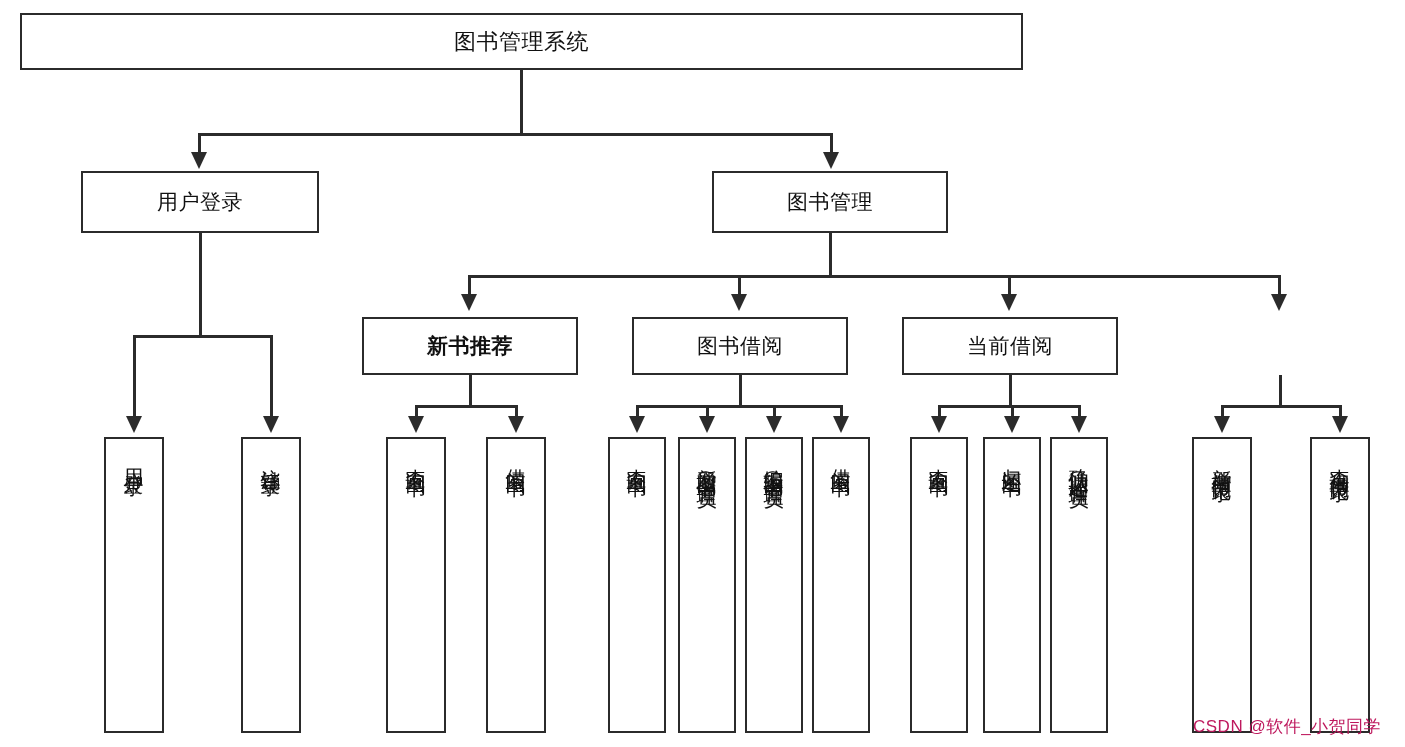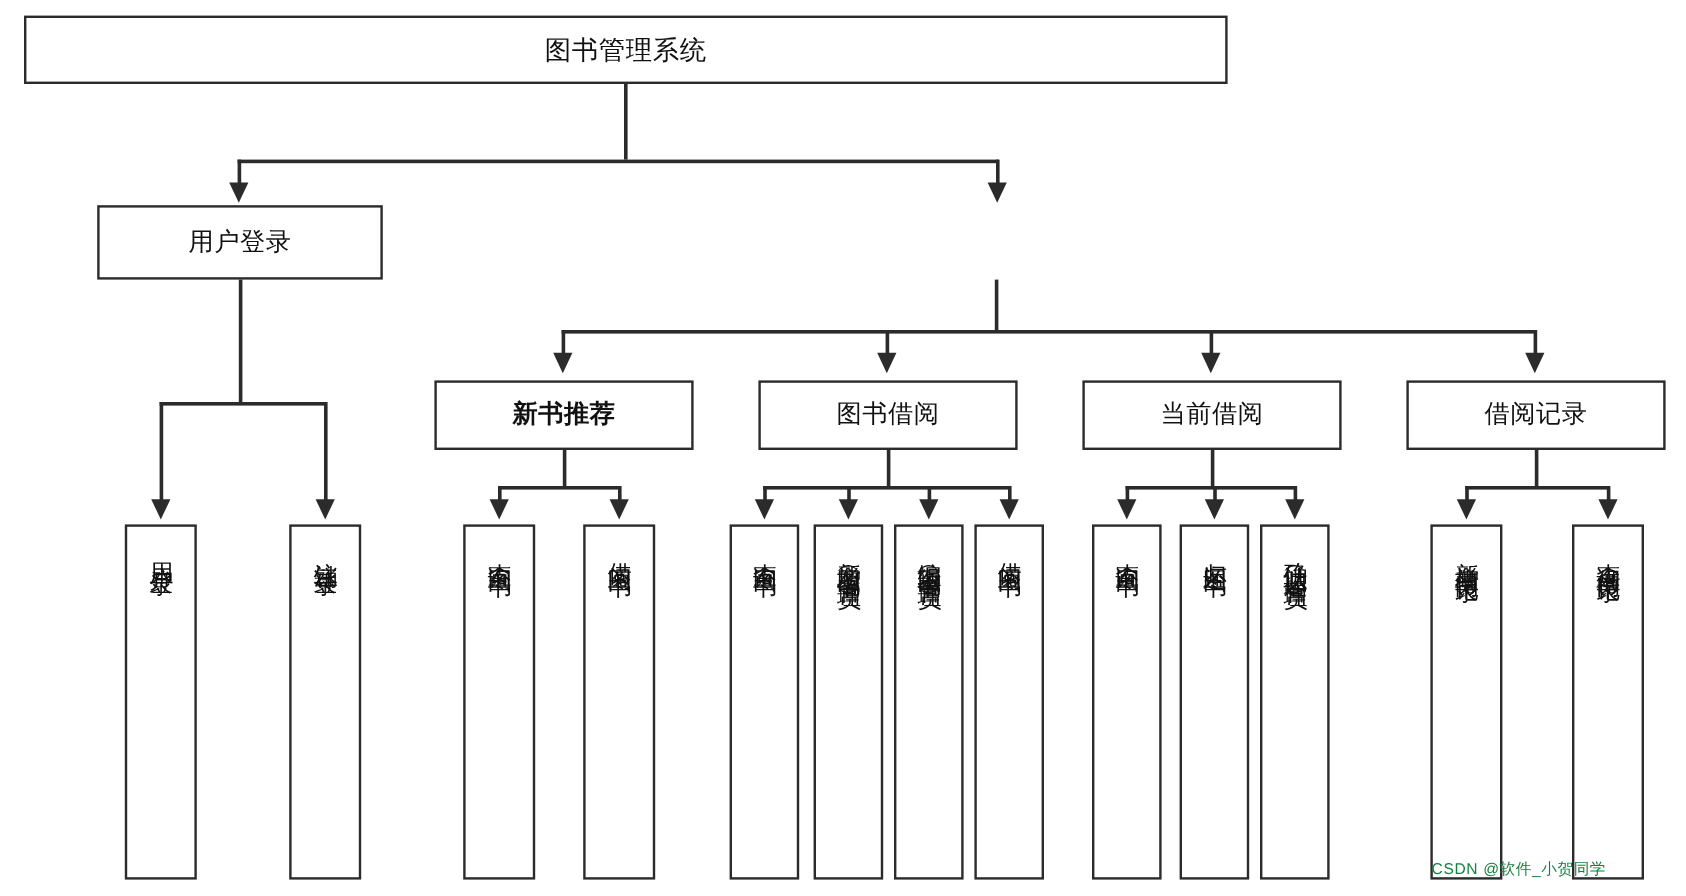--- a/index.html
+++ b/index.html
@@ -60,22 +60,22 @@
     position: absolute;
     width: 0;
     height: 0;
     border-left: 8px solid transparent;
     border-right: 8px solid transparent;
     border-top: 17px solid #2b2b2b;
   }
   
   #watermark {
     position: absolute;
-    color: #15803d;
-    font-size: 13px;
+    color: #be185d;
+    font-size: 17px;
     white-space: nowrap;
     letter-spacing: 0.5px;
   }
 </style>
 </head>
 <body>
 
 <div id="canvas">
 
   <div class="node root" style="left:20px; top:13px; width:1003px; height:57px;">
@@ -86,20 +86,23 @@
   <div class="edge h" style="left:198px; top:133px; width:634px;"></div>
   <div class="edge v" style="left:198px; top:133px; height:21px;"></div>
   <div class="arrow" style="left:191px; top:152px;"></div>
   <div class="edge v" style="left:830px; top:133px; height:21px;"></div>
   <div class="arrow" style="left:823px; top:152px;"></div>
 
   <div class="node" style="left:81px; top:171px; width:238px; height:62px;">
     <span class="node-label">用户登录</span>
   </div>
 
+  <div class="node" style="left:712px; top:171px; width:236px; height:62px;">
+    <span class="node-label">图书管理</span>
+  </div>
 
   <div class="edge v" style="left:199px; top:233px; height:102px;"></div>
   <div class="edge h" style="left:133px; top:335px; width:139px;"></div>
   <div class="edge v" style="left:133px; top:335px; height:83px;"></div>
   <div class="arrow" style="left:126px; top:416px;"></div>
   <div class="edge v" style="left:270px; top:335px; height:83px;"></div>
   <div class="arrow" style="left:263px; top:416px;"></div>
 
   <div class="edge v" style="left:829px; top:233px; height:42px;"></div>
   <div class="edge h" style="left:468px; top:275px; width:812px;"></div>
@@ -114,23 +117,20 @@
 
   <div class="node" style="left:362px; top:317px; width:216px; height:58px;font-weight:bold;">
     <span class="node-label">新书推荐</span>
   </div>
   <div class="node" style="left:902px; top:317px; width:216px; height:58px;">
     <span class="node-label">当前借阅</span>
   </div>
   <div class="node" style="left:632px; top:317px; width:216px; height:58px;">
     <span class="node-label">图书借阅</span>
   </div>
-  <div class="node" style="left:1172px; top:317px; width:216px; height:58px;">
-    <span class="node-label">借阅记录</span>
-  </div>
 
   <div class="edge v" style="left:469px; top:375px; height:30px;"></div>
   <div class="edge h" style="left:415px; top:405px; width:101px;"></div>
   <div class="edge v" style="left:415px; top:405px; height:13px;"></div>
   <div class="arrow" style="left:408px; top:416px;"></div>
   <div class="edge v" style="left:515px; top:405px; height:13px;"></div>
   <div class="arrow" style="left:508px; top:416px;"></div>
 
   <div class="edge v" style="left:739px; top:375px; height:30px;"></div>
   <div class="edge h" style="left:636px; top:405px; width:206px;"></div>

